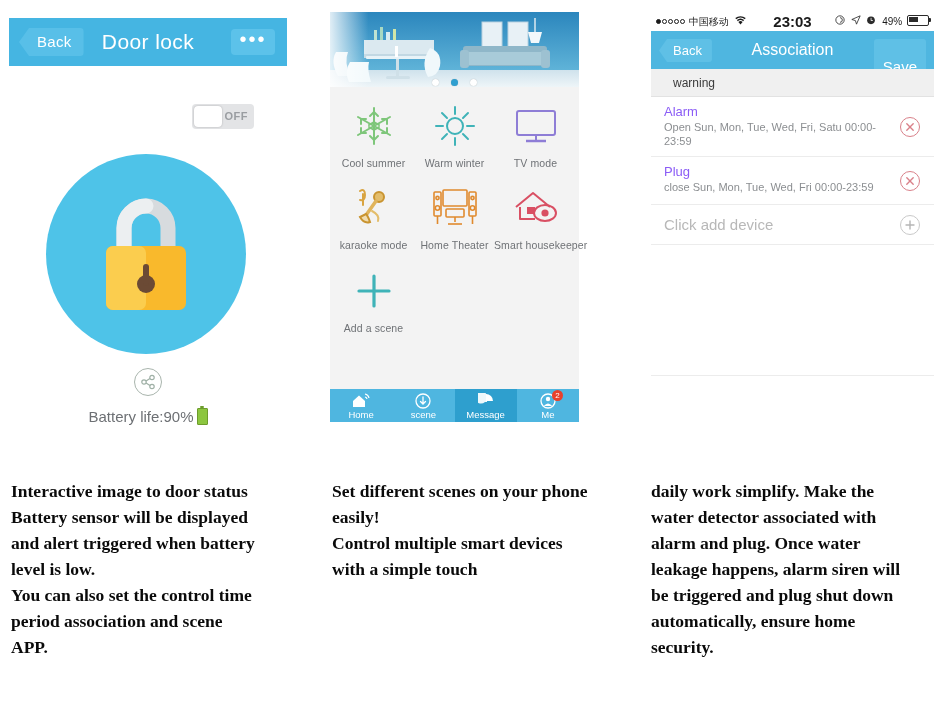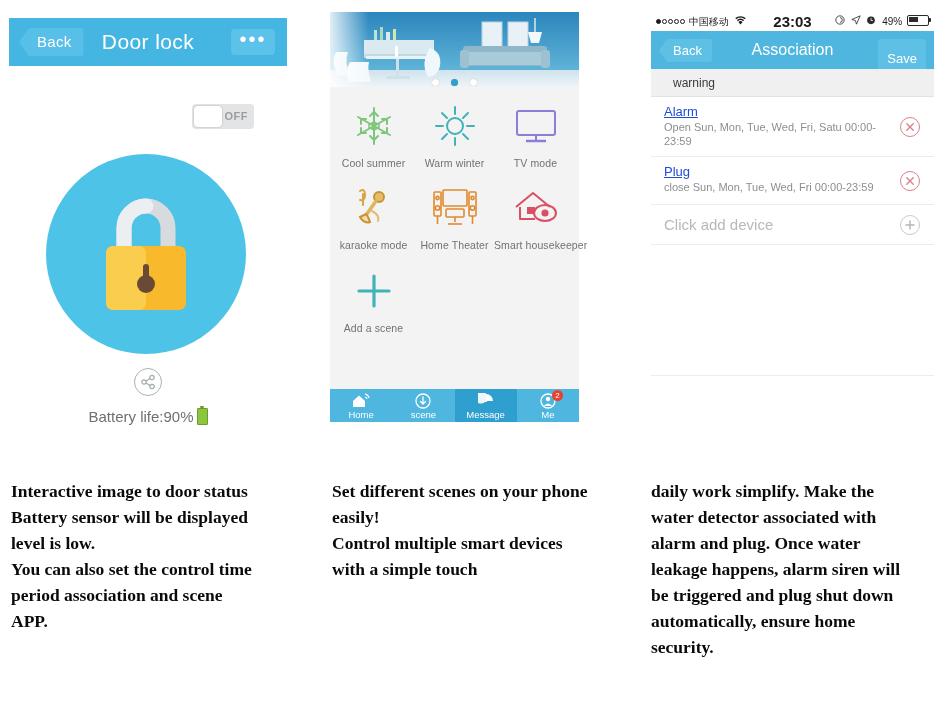--- a/index.html
+++ b/index.html
@@ -140,34 +140,34 @@
     background:#5fc0e6;color:#fff;font-size:13px;padding:0 10px 0 14px;
     clip-path:polygon(8px 0,100% 0,100% 100%,8px 100%,0 50%);
     border-radius:0 3px 3px 0;
   }
   .p3-title{
     position:absolute;left:0;top:19px;width:283px;height:38px;line-height:38px;
     text-align:center;color:#ffffff;font-size:16px;
   }
   .p3-save{
     position:absolute;right:8px;top:8px;height:23px;line-height:23px;
-    background:#5fc0e6;color:#fff;font-size:13px;padding:8px 9px;border-radius:3px;
+    background:#5fc0e6;color:#fff;font-size:15px;padding:16px 9px;border-radius:3px;
   }
   .sec-head{
     position:absolute;left:0;top:57px;width:283px;height:28px;
     background:#f0f0f0;border-bottom:1px solid #e2e2e2;
     line-height:28px;padding-left:22px;box-sizing:border-box;
     font-size:12px;color:#3b3b3b;
   }
   .assoc-list{position:absolute;left:0;top:85px;width:283px;}
   .assoc-row{
     position:relative;background:#ffffff;border-bottom:1px solid #ececec;
     padding:7px 44px 8px 13px;box-sizing:border-box;min-height:48px;
   }
-  .assoc-title{font-size:13px;color:#1d4ed8;margin-bottom:2px;text-decoration:underline;}
+  .assoc-title{font-size:13px;color:#8b5cf6;margin-bottom:2px;}
   .assoc-sub{font-size:11px;color:#8b8e91;line-height:13.5px;}
   .row-btn{
     position:absolute;right:14px;top:50%;margin-top:-10px;
     width:20px;height:20px;border-radius:50%;box-sizing:border-box;
   }
   .row-btn.del{border:1px solid #d9818a;color:#d9818a;}
   .row-btn.add{border:1px solid #c9c9c9;color:#b5b5b5;}
   .row-btn svg{display:block;}
   .add-row{
     position:relative;background:#ffffff;border-bottom:1px solid #ececec;
@@ -523,20 +523,21 @@
       </div>
 
       <div class="p3-filler"></div>
     </div>
   </div>
 
   <div class="captions">
     <div class="cap" id="cap1">
         <p>Interactive image to door status</p>
         <p>Battery sensor will be displayed</p>
+        <p>and alert triggered when battery</p>
         <p>level is low.</p>
         <p>You can also set the control time</p>
         <p>period association and scene</p>
         <p>APP.</p>
       </div>
     <div class="cap" id="cap2">
         <p>Set different scenes on your phone</p>
         <p>easily!</p>
         <p>Control multiple smart devices</p>
         <p>with a simple touch</p>

